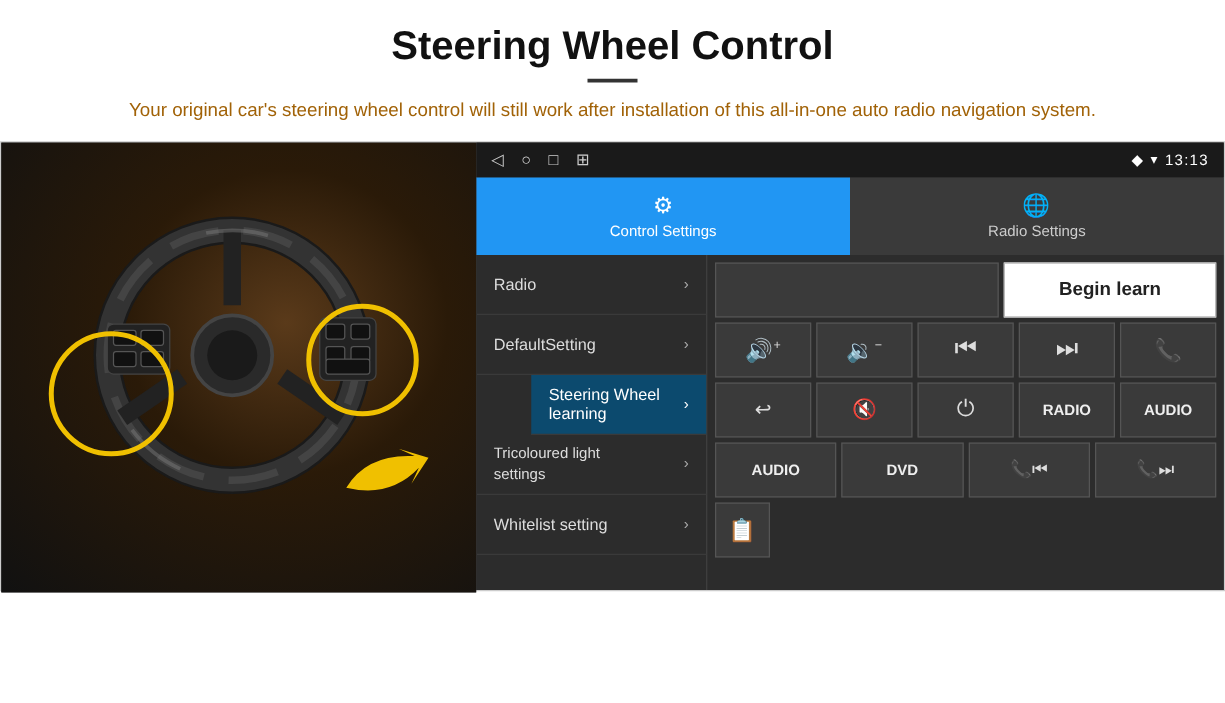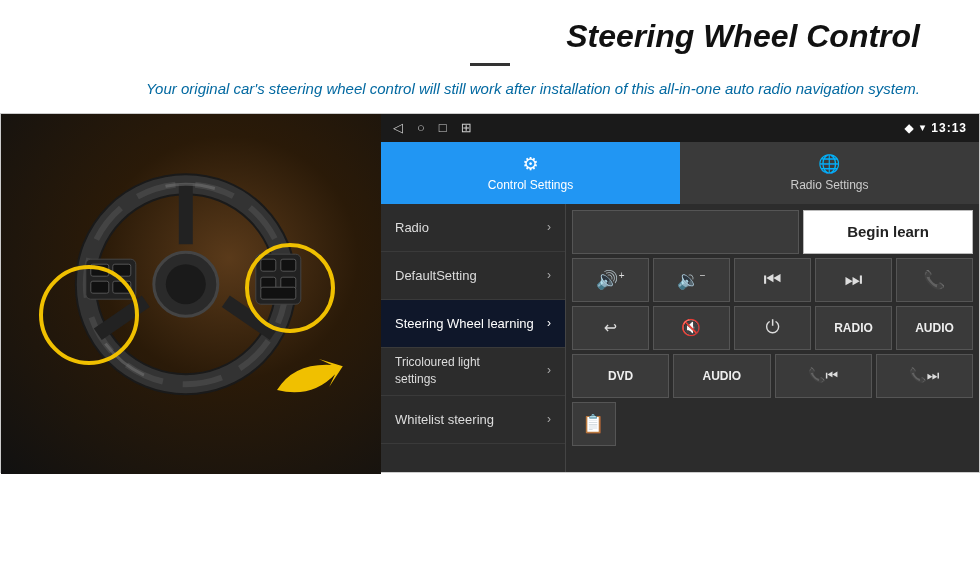--- a/index.html
+++ b/index.html
@@ -4,39 +4,38 @@
   <style>
     * { box-sizing: border-box; margin: 0; padding: 0; }
     body {
       font-family: Arial, sans-serif;
       background: #fff;
       width: 980px;
       min-height: 562px;
       overflow: hidden;
     }
     .header-section {
-      text-align: right;
+      text-align: center;
       padding: 18px 60px 12px;
-      font-style: italic;
     }
     .header-title {
       font-size: 32px;
       font-weight: 900;
       color: #111;
       margin-bottom: 8px;
     }
     .header-divider {
       width: 40px;
       height: 3px;
       background: #333;
       margin: 0 auto 12px;
     }
     .header-subtitle {
       font-size: 15px;
-      color: #0369a1;
+      color: #a16207;
       line-height: 1.5;
     }
     .main-content {
       display: flex;
       flex-direction: row;
       width: 980px;
       height: 360px;
       border: 1px solid #ccc;
       margin: 0 auto;
     }
@@ -161,22 +160,23 @@
       align-items: center;
       justify-content: space-between;
       padding: 0 14px;
       height: 48px;
       border-bottom: 1px solid #3a3a3a;
       color: #ddd;
       font-size: 13px;
       cursor: pointer;
     }
     .menu-item.active {
-      background: #0f172a;
+      background: #0c4a6e;
       color: #fff;
+      margin-left: 44px;
     }
     .menu-item.two-line {
       line-height: 1.3;
       font-size: 12px;
       flex-direction: row;
       align-items: center;
     }
     .menu-item-text {
       line-height: 1.4;
     }
@@ -237,21 +237,21 @@
       cursor: pointer;
       position: relative;
     }
     .ctrl-btn.text-btn {
       font-size: 12px;
       font-weight: 700;
       color: #eee;
     }
     
     .time-display {
-      font-weight: bold;
+      font-weight: normal;
       letter-spacing: 1px;
     }
   </style>
 </head>
 <body>
 
 <div class="header-section">
   <h1 class="header-title">Steering Wheel Control</h1>
   <div class="header-divider"></div>
   <p class="header-subtitle">Your original car's steering wheel control will still work after installation of this all-in-one auto radio navigation system.</p>
@@ -343,21 +343,21 @@
         </div>
         <div class="menu-item active">
           <span>Steering Wheel learning</span>
           <span class="chevron" style="color:#fff">›</span>
         </div>
         <div class="menu-item two-line">
           <span class="menu-item-text" style="font-size:12px">Tricoloured light<br>settings</span>
           <span class="chevron">›</span>
         </div>
         <div class="menu-item">
-          <span>Whitelist steering</span>
+          <span>Whitelist setting</span>
           <span class="chevron">›</span>
         </div>
       </div>
 
       <div class="control-panel">
 
         <div class="begin-learn-row">
           <div class="begin-learn-spacer"></div>
           <div class="begin-learn-btn">
             <span>Begin learn</span>
@@ -395,24 +395,24 @@
           <div class="ctrl-btn text-btn">
             <span>RADIO</span>
           </div>
           <div class="ctrl-btn text-btn">
             <span>AUDIO</span>
           </div>
         </div>
 
         <div class="btn-row">
           <div class="ctrl-btn text-btn">
+            <span>AUDIO</span>
+          </div>
+          <div class="ctrl-btn text-btn">
             <span>DVD</span>
-          </div>
-          <div class="ctrl-btn text-btn">
-            <span>AUDIO</span>
           </div>
           <div class="ctrl-btn">
             <span style="font-size:14px">📞⏮</span>
           </div>
           <div class="ctrl-btn">
             <span style="font-size:14px">📞⏭</span>
           </div>
         </div>
 
         <div class="btn-row" style="width:44px;">

